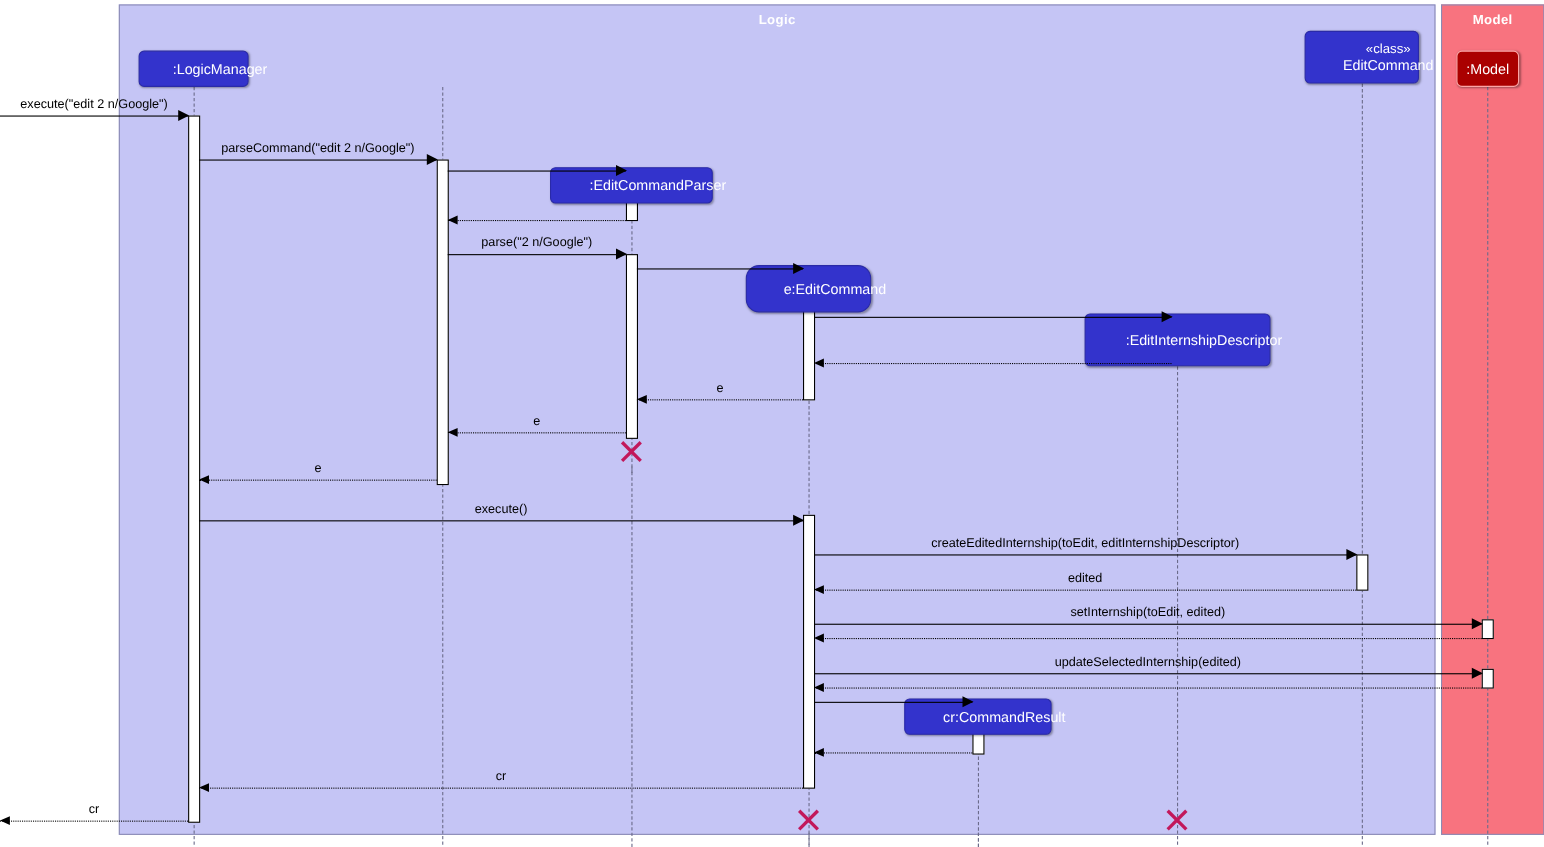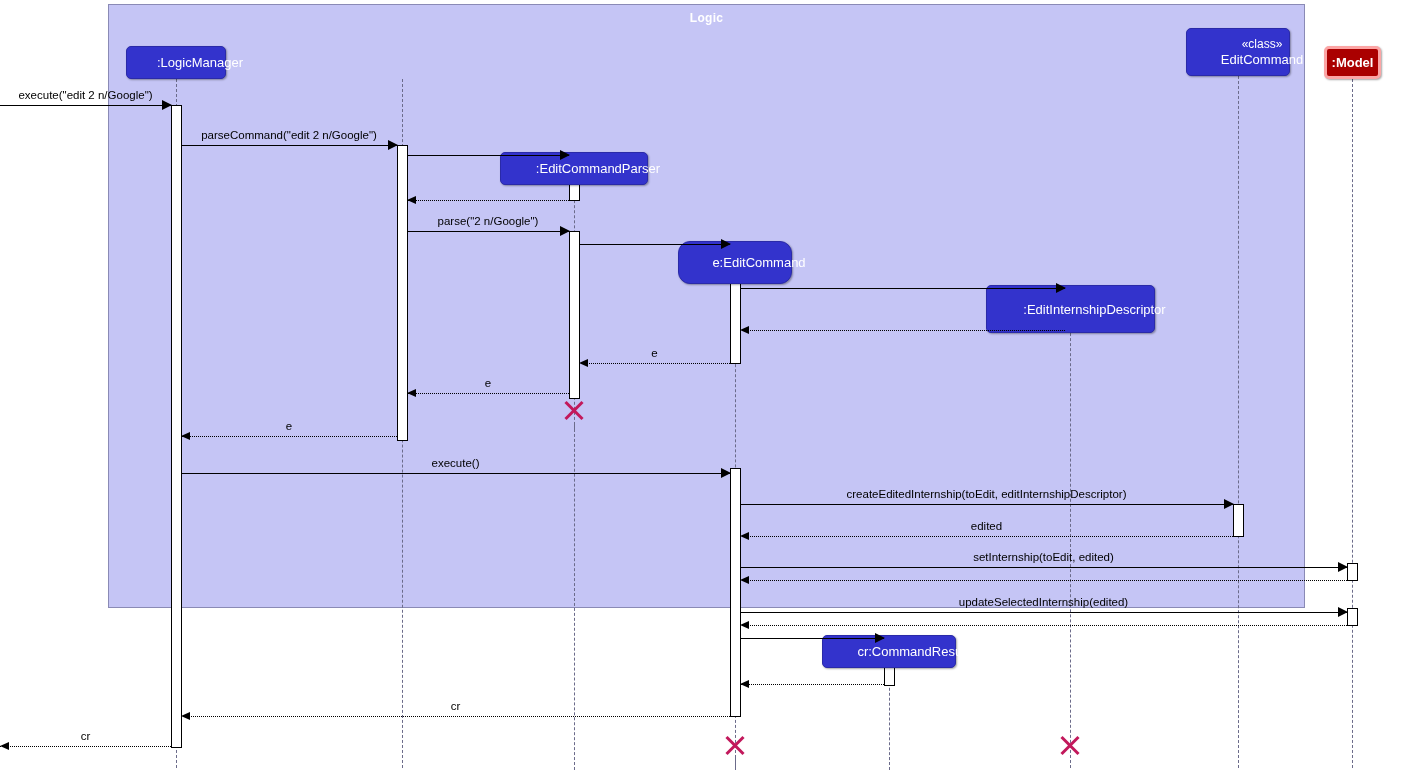--- a/index.html
+++ b/index.html
@@ -7,43 +7,46 @@
   #stage{position:absolute;left:0;top:0;width:1404px;height:770px;}
   .panel{position:absolute;box-sizing:border-box;}
   .panel-title{position:absolute;top:6px;left:0;width:100%;text-align:center;
     font-size:12px;font-weight:bold;color:#ffffff;letter-spacing:.3px;}
   .lifeline{position:absolute;width:0;border-left:1px dashed #6b6b8a;}
   .actor{position:absolute;box-sizing:border-box;border-radius:5px;
     color:#ffffff;font-size:13px;text-align:center;display:flex;
     align-items:center;justify-content:center;flex-direction:column;
     line-height:15px;box-shadow:1px 1px 2px rgba(0,0,0,.35);}
   .actor.logic{background:#3333cc;border:1px solid #2a2aa8;padding-left:48px;}
-  .actor.model{background:#aa0000;border:3px solid #fca5a5;font-weight:bold;}
+  .actor.model{background:#aa0000;border:1px solid #fca5a5;}
   .actor .sub{font-size:12px;}
   .act{position:absolute;background:#ffffff;border:1px solid #000000;box-sizing:border-box;width:11px;}
   .msg{position:absolute;height:0;border-top:1px solid #000000;}
   .msg.ret{border-top:1px dotted #000000;}
   .arrowR{position:absolute;width:0;height:0;border-top:5px solid transparent;
     border-bottom:5px solid transparent;border-left:10px solid #000000;}
   .arrowLthin{position:absolute;width:0;height:0;border-top:4px solid transparent;
     border-bottom:4px solid transparent;border-right:9px solid #000000;}
   .lbl{position:absolute;font-size:11.5px;color:#000000;white-space:nowrap;
     text-align:center;transform:translateX(-50%);}
   .xmark{position:absolute;width:24px;height:24px;}
   .xmark:before,.xmark:after{content:"";position:absolute;left:0;top:11px;
     width:24px;height:3px;background:#c2185b;}
   .xmark:before{transform:rotate(45deg);}
   .xmark:after{transform:rotate(-45deg);}
 </style>
 </head>
 <body>
 
 <div id="stage">
-    <div class="panel" style="left: 108px; top: 4px; width: 1197px; height: 604px; background: rgb(197, 197, 245); border: 1px solid rgb(138, 138, 181);">
+    <div class="panel" style="left: 108px; top: 4px; width: 1197px; height: 755px; background: rgb(197, 197, 245); border: 1px solid rgb(138, 138, 181);">
       <div class="panel-title">Logic</div>
+    </div>
+    <div class="panel" style="left: 1310px; top: 4px; width: 94px; height: 755px; background: rgb(248, 115, 127); border: 1px solid rgb(138, 138, 181);">
+      <div class="panel-title">Model</div>
     </div>
     <div class="lifeline" style="left: 176px; top: 79px; height: 689px;"></div>
     <div class="lifeline" style="left: 402px; top: 79px; height: 689px;"></div>
     <div class="lifeline" style="left: 574px; top: 185px; height: 245px;"></div>
     <div class="lifeline" style="left: 735px; top: 274px; height: 494px;"></div>
     <div class="lifeline" style="left: 1070px; top: 318px; height: 450px;"></div>
     <div class="lifeline" style="left: 889px; top: 668px; height: 102px;"></div>
     <div class="lifeline" style="left: 1238px; top: 76px; height: 692px;"></div>
     <div class="lifeline" style="left: 1352px; top: 79px; height: 689px;"></div>
     <div class="lifeline" style="left: 574px; top: 424px; height: 346px;"></div>

